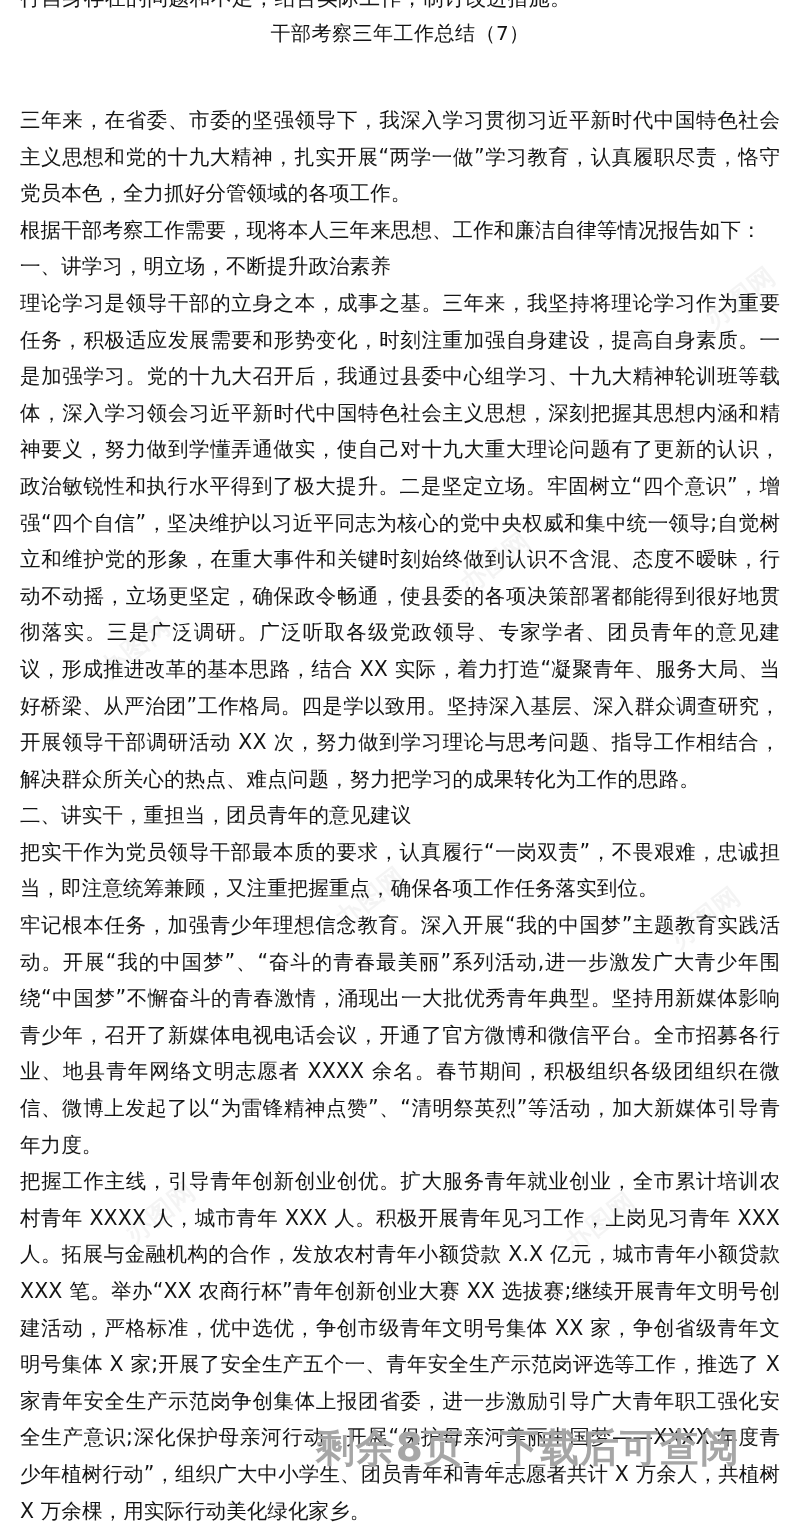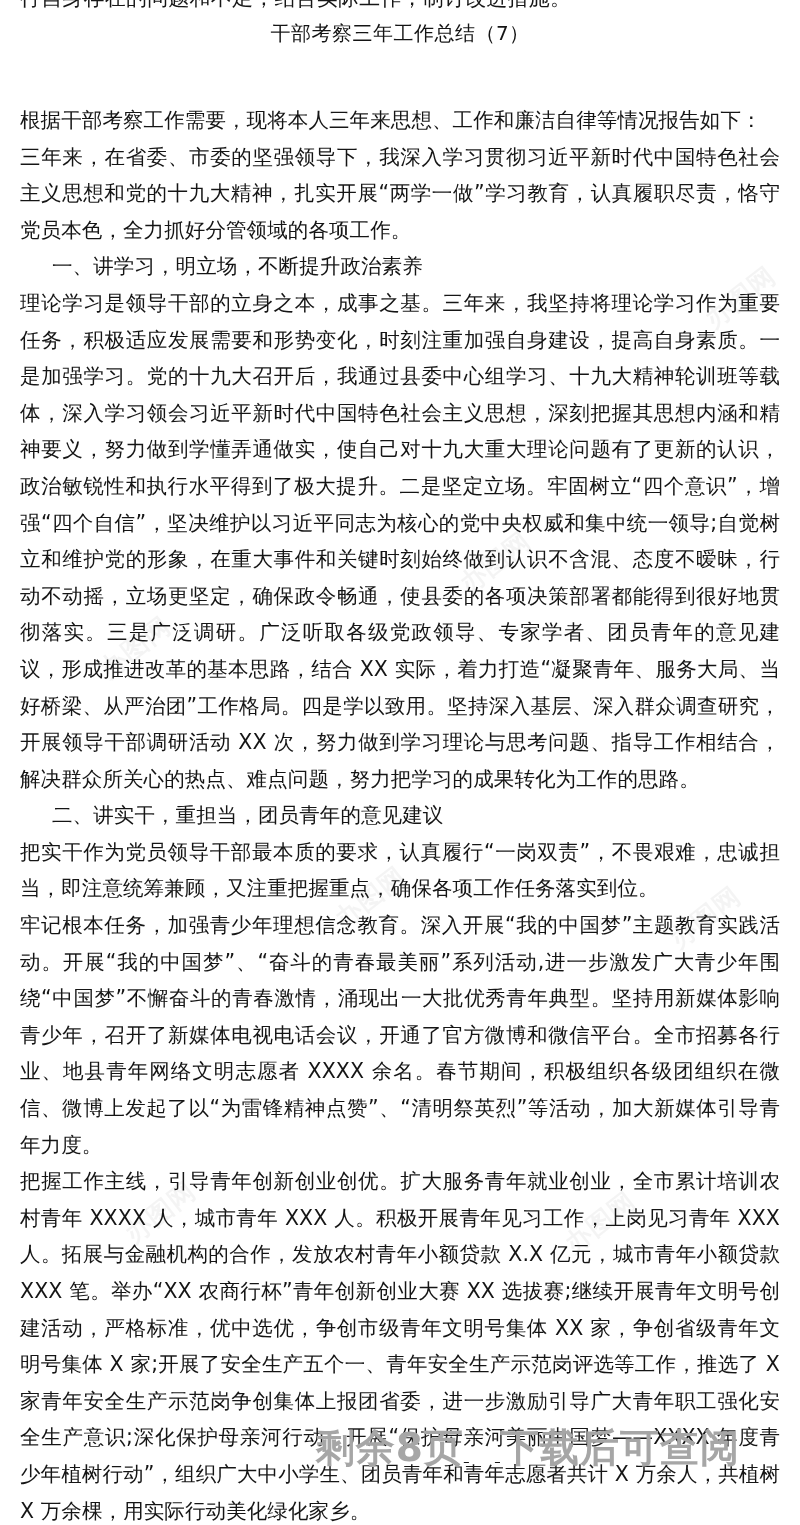--- a/index.html
+++ b/index.html
@@ -102,21 +102,20 @@
     font-size: 20.5px;
     line-height: 36.6px;
     text-align: justify;
     text-justify: inter-ideograph;
     letter-spacing: 0.1px;
     color: #151515;
     word-break: break-all;
   }
   p.para.heading {
     text-align: left;
-    margin-left: 32px;
   }
 
   
   .footer-note {
     position: absolute;
     left: 0;
     top: 1424px;
     width: 740px;
     text-align: right;
     z-index: 3;
@@ -153,22 +152,22 @@
 
   <div class="cutoff-strip">
     <div class="cut-text">行自身存在的问题和不足，结合实际工作，制订改进措施。</div>
   </div>
 
   <div class="content">
 
     <h1 class="doc-title">干部考察三年工作总结（7）</h1>
 
     <div class="body-block">
+      <p class="para">三年来，在省委、市委的坚强领导下，我深入学习贯彻习近平新时代中国特色社会主义思想和党的十九大精神，扎实开展“两学一做”学习教育，认真履职尽责，恪守党员本色，全力抓好分管领域的各项工作。</p>
       <p class="para">根据干部考察工作需要，现将本人三年来思想、工作和廉洁自律等情况报告如下：</p>
-      <p class="para">三年来，在省委、市委的坚强领导下，我深入学习贯彻习近平新时代中国特色社会主义思想和党的十九大精神，扎实开展“两学一做”学习教育，认真履职尽责，恪守党员本色，全力抓好分管领域的各项工作。</p>
       <p class="para heading">一、讲学习，明立场，不断提升政治素养</p>
       <p class="para">理论学习是领导干部的立身之本，成事之基。三年来，我坚持将理论学习作为重要任务，积极适应发展需要和形势变化，时刻注重加强自身建设，提高自身素质。一是加强学习。党的十九大召开后，我通过县委中心组学习、十九大精神轮训班等载体，深入学习领会习近平新时代中国特色社会主义思想，深刻把握其思想内涵和精神要义，努力做到学懂弄通做实，使自己对十九大重大理论问题有了更新的认识，政治敏锐性和执行水平得到了极大提升。二是坚定立场。牢固树立“四个意识”，增强“四个自信”，坚决维护以习近平同志为核心的党中央权威和集中统一领导;自觉树立和维护党的形象，在重大事件和关键时刻始终做到认识不含混、态度不暧昧，行动不动摇，立场更坚定，确保政令畅通，使县委的各项决策部署都能得到很好地贯彻落实。三是广泛调研。广泛听取各级党政领导、专家学者、团员青年的意见建议，形成推进改革的基本思路，结合 XX 实际，着力打造“凝聚青年、服务大局、当好桥梁、从严治团”工作格局。四是学以致用。坚持深入基层、深入群众调查研究，开展领导干部调研活动 XX 次，努力做到学习理论与思考问题、指导工作相结合，解决群众所关心的热点、难点问题，努力把学习的成果转化为工作的思路。</p>
       <p class="para heading">二、讲实干，重担当，团员青年的意见建议</p>
       <p class="para">把实干作为党员领导干部最本质的要求，认真履行“一岗双责”，不畏艰难，忠诚担当，即注意统筹兼顾，又注重把握重点，确保各项工作任务落实到位。</p>
       <p class="para">牢记根本任务，加强青少年理想信念教育。深入开展“我的中国梦”主题教育实践活动。开展“我的中国梦”、“奋斗的青春最美丽”系列活动,进一步激发广大青少年围绕“中国梦”不懈奋斗的青春激情，涌现出一大批优秀青年典型。坚持用新媒体影响青少年，召开了新媒体电视电话会议，开通了官方微博和微信平台。全市招募各行业、地县青年网络文明志愿者 XXXX 余名。春节期间，积极组织各级团组织在微信、微博上发起了以“为雷锋精神点赞”、“清明祭英烈”等活动，加大新媒体引导青年力度。</p>
       <p class="para">把握工作主线，引导青年创新创业创优。扩大服务青年就业创业，全市累计培训农村青年 XXXX 人，城市青年 XXX 人。积极开展青年见习工作，上岗见习青年 XXX 人。拓展与金融机构的合作，发放农村青年小额贷款 X.X 亿元，城市青年小额贷款 XXX 笔。举办“XX 农商行杯”青年创新创业大赛 XX 选拔赛;继续开展青年文明号创建活动，严格标准，优中选优，争创市级青年文明号集体 XX 家，争创省级青年文明号集体 X 家;开展了安全生产五个一、青年安全生产示范岗评选等工作，推选了 X 家青年安全生产示范岗争创集体上报团省委，进一步激励引导广大青年职工强化安全生产意识;深化保护母亲河行动，开展“保护母亲河美丽中国梦——XXXX 年度青少年植树行动”，组织广大中小学生、团员青年和青年志愿者共计 X 万余人，共植树 X 万余棵，用实际行动美化绿化家乡。</p>
 
     </div>
 
   </div>

